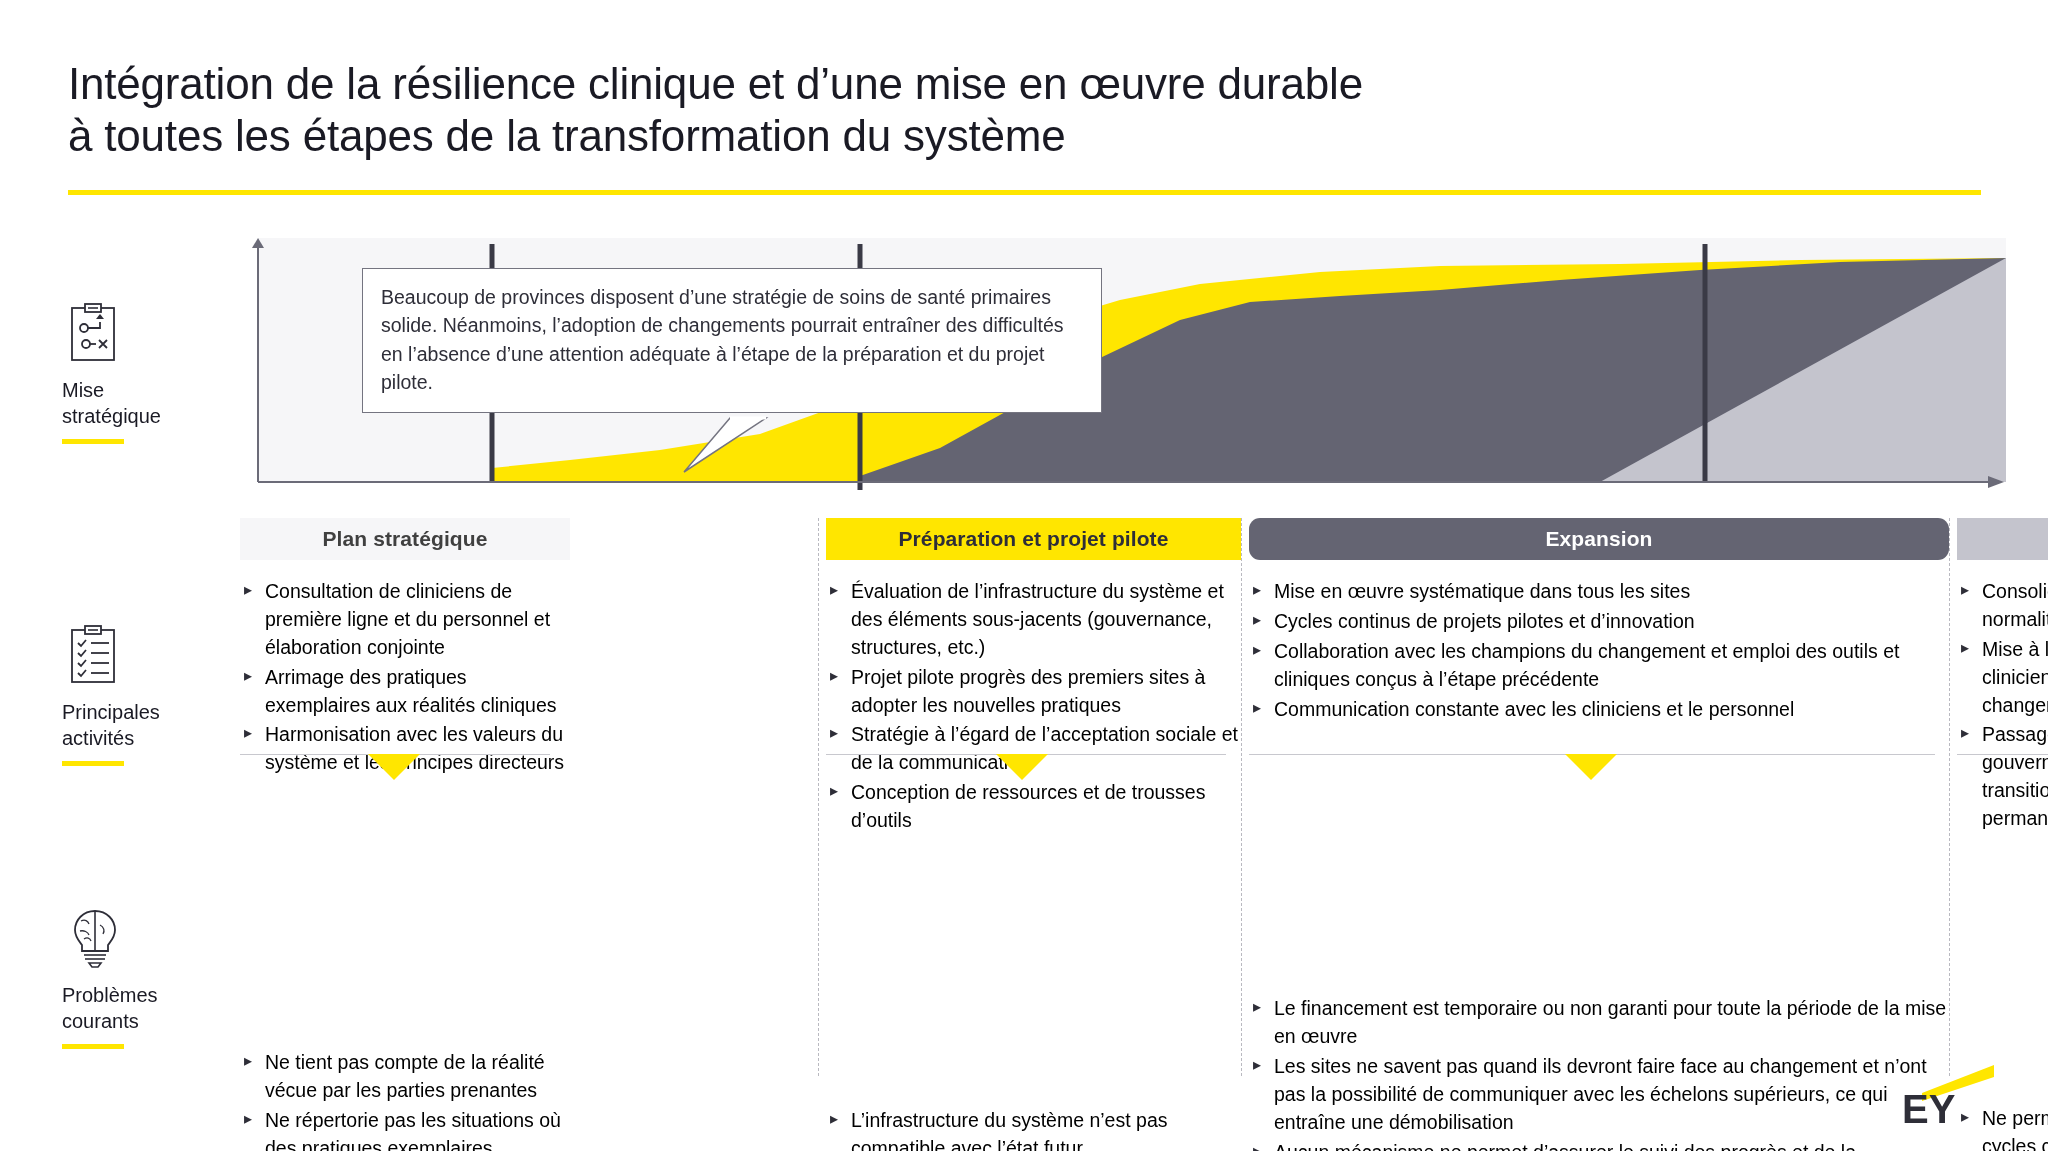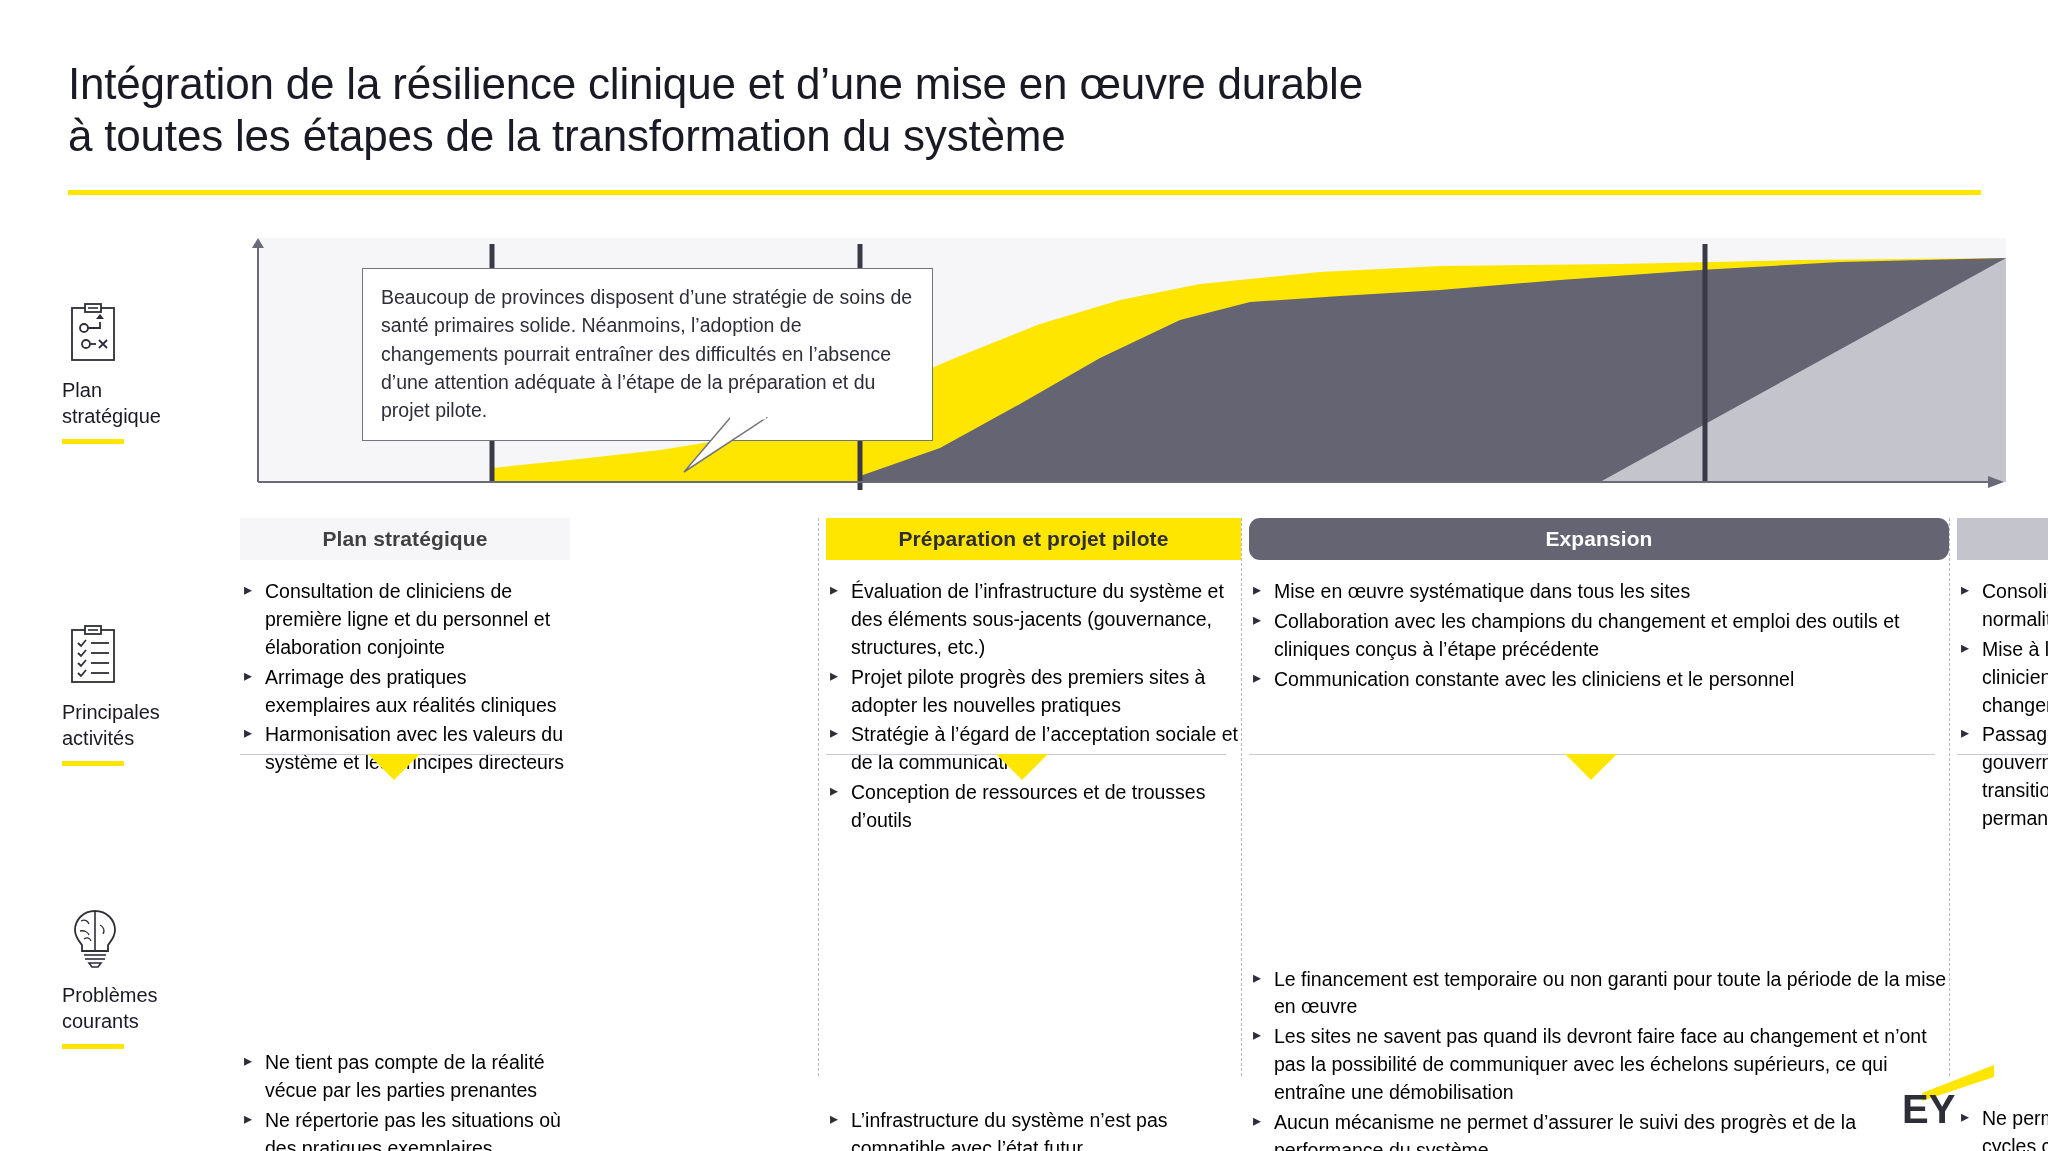--- a/index.html
+++ b/index.html
@@ -36,21 +36,21 @@
   #rail-2 { top: 905px; }
 
   
   .chart-wrap {
     position: absolute; left: 240px; top: 238px; width: 1766px; height: 270px;
   }
   .chart-wrap svg { display: block; width: 100%; height: 100%; }
 
   
   .callout {
-    position: absolute; left: 362px; top: 268px; width: 571px;
+    position: absolute; left: 362px; top: 268px; width: 740px;
     background: #ffffff; border: 1.5px solid #747480;
     padding: 14px 18px 16px 18px;
     font-size: 19.5px; line-height: 1.45; color: #2e2e38;
     z-index: 5;
   }
   .callout-tail {
     position: absolute; left: 680px; top: 416px; width: 110px; height: 58px;
     z-index: 5;
   }
 
@@ -103,21 +103,21 @@
         <line x1="26" y1="8" x2="36" y2="8" stroke="#2e2e38" stroke-width="1.6"></line>
         <circle cx="22" cy="28" r="4" fill="none" stroke="#2e2e38" stroke-width="1.8"></circle>
         <circle cx="24" cy="44" r="4" fill="none" stroke="#2e2e38" stroke-width="1.8"></circle>
         <path d="M26 28 H38 V22" fill="none" stroke="#2e2e38" stroke-width="1.8"></path>
         <path d="M34 19 L38 14 L42 19 Z" fill="#2e2e38"></path>
         <path d="M28 44 H34" fill="none" stroke="#2e2e38" stroke-width="1.8"></path>
         <path d="M37 40 L45 48 M45 40 L37 48" stroke="#2e2e38" stroke-width="1.8"></path>
       </svg>
     </span>
     <div class="lbl">
-      <div>Plan</div>
+      <div>Mise</div>
       <div>stratégique</div>
     </div>
     <div class="ubar"></div>
   </div>
 
   <div class="rail-item" id="rail-1">
     <span class="ico">
       <svg viewBox="0 0 66 66" width="66" height="66">
         <rect x="10" y="8" width="42" height="52" fill="none" stroke="#2e2e38" stroke-width="1.8"></rect>
         <rect x="23" y="4" width="16" height="8" fill="#fff" stroke="#2e2e38" stroke-width="1.8"></rect>
@@ -236,20 +236,21 @@
         </ul>
       </div>
     </div>
     <div class="sep" style="left:1001px;"></div>
 
     <div class="col" id="col-2" style="left:1009px; width:700px;">
       <div class="phase-head" style="background:#646472; color:#ffffff;border-radius:11px;">Expansion</div>
       <div class="acts">
         <ul class="bl">
           <li>Mise en œuvre systématique dans tous les sites</li>
+          <li>Cycles continus de projets pilotes et d’innovation</li>
           <li>Collaboration avec les champions du changement et emploi des outils et cliniques conçus à l’étape précédente</li>
           <li>Communication constante avec les cliniciens et le personnel</li>
         </ul>
       </div>
       <div class="divider" style="left:0; width:686px; top:236px;"></div>
       <svg class="chev" style="left:316px; top:236px;" viewBox="0 0 52 26">
         <polygon points="0,0 52,0 26,26" fill="#ffe600"></polygon>
       </svg>
       <div class="probs" style="margin-top:252px;">
         <ul class="bl">

